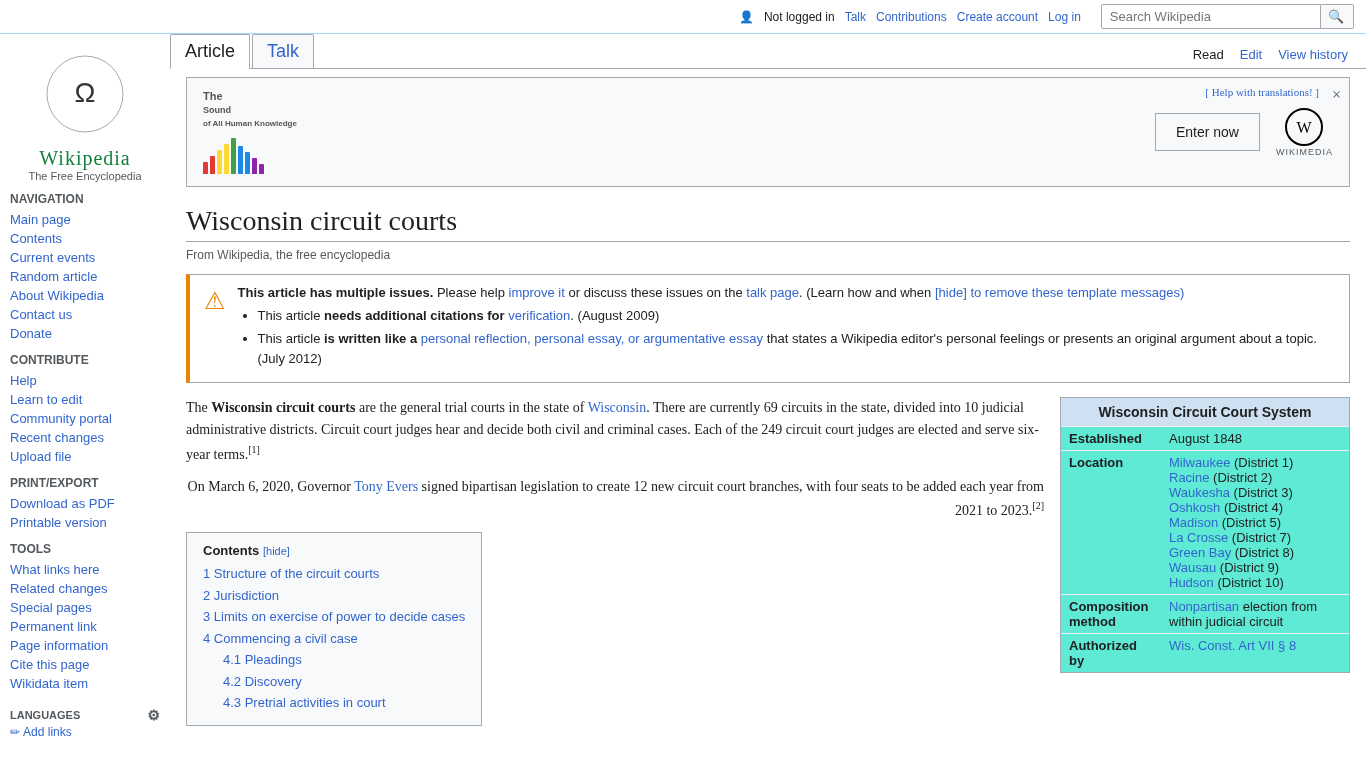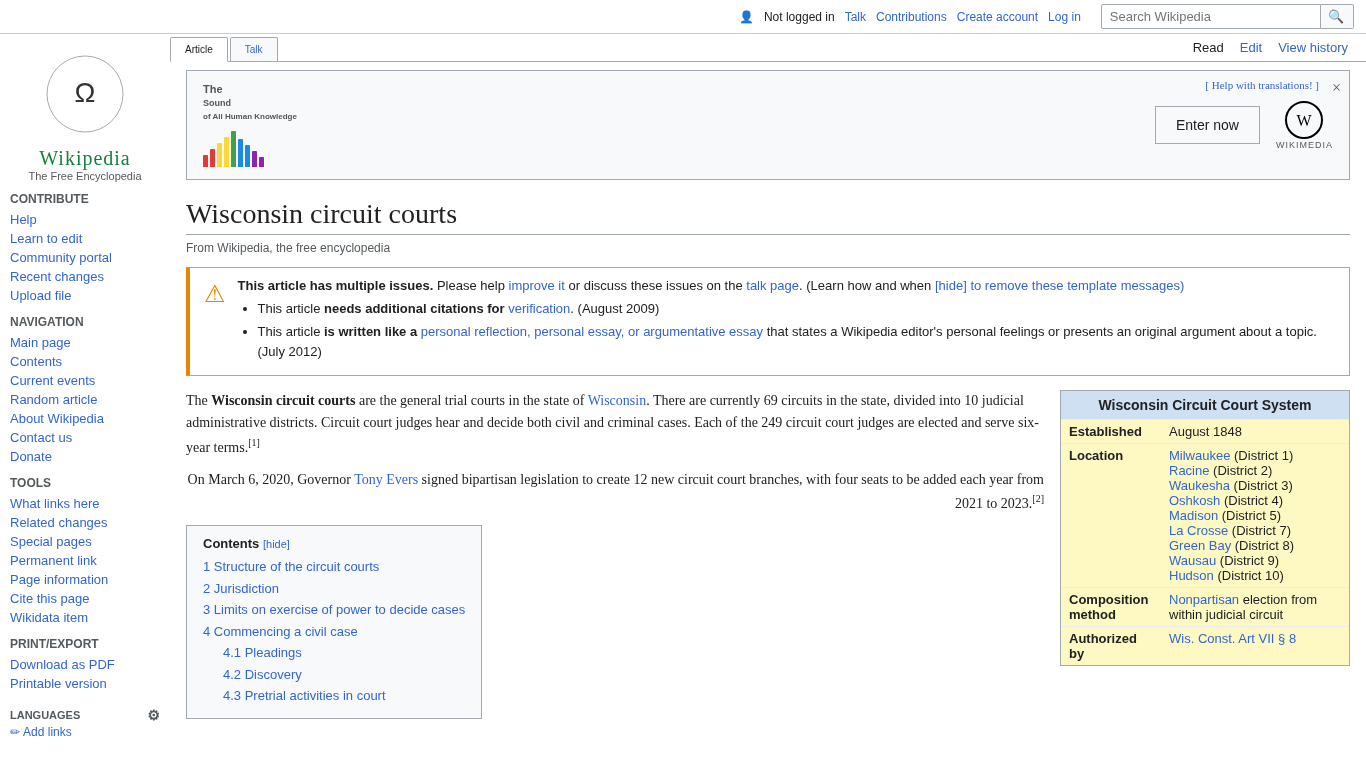--- a/index.html
+++ b/index.html
@@ -95,21 +95,21 @@
     .tab-left { display: flex; }
     .tab {
       padding: 6px 14px;
       border: 1px solid #a2a9b1;
       border-bottom: none;
       margin-right: 2px;
       cursor: pointer;
       background: #f8f9fa;
       color: #3366cc;
       border-radius: 2px 2px 0 0;
-      font-size: 10px;
+      font-size: 18px;
     }
     .tab.active {
       background: #fff;
       color: #202122;
       border-bottom: 1px solid #fff;
       margin-bottom: -1px;
       z-index: 1;
       position: relative;
     }
     .tab-right {
@@ -217,21 +217,21 @@
     }
     .issues-content { flex: 1; }
     .issues-title { font-weight: bold; }
     .issues-box ul { margin: 6px 0 0 20px; }
     .issues-box li { margin-bottom: 4px; line-height: 1.5; }
 
     
     .infobox {
       float: right;
       border: 1px solid #a2a9b1;
-      background: #fef9c3;
+      background: #5eead4;
       width: 290px;
       margin: 0 0 10px 16px;
       font-size: 13px;
       font-family: sans-serif;
     }
     .infobox-title {
       background: #cee0f2;
       text-align: center;
       font-weight: bold;
       padding: 6px;
@@ -309,54 +309,54 @@
 
         <text x="40" y="48" text-anchor="middle" font-size="28" fill="#333">Ω</text>
       </svg>
     </div>
     <div class="wiki-logo-text">
       <div class="wiki-logo-title">Wikipedia</div>
       <div class="wiki-logo-sub">The Free Encyclopedia</div>
     </div>
 
     <div class="sidebar-section">
-      <div class="sidebar-section-title">Contribute</div>
-      <a class="sidebar-item">Help</a>
-      <a class="sidebar-item">Learn to edit</a>
-      <a class="sidebar-item">Community portal</a>
-      <a class="sidebar-item">Recent changes</a>
-      <a class="sidebar-item">Upload file</a>
-    </div>
-
-    <div class="sidebar-section">
       <div class="sidebar-section-title">Navigation</div>
       <a class="sidebar-item">Main page</a>
       <a class="sidebar-item">Contents</a>
       <a class="sidebar-item">Current events</a>
       <a class="sidebar-item">Random article</a>
       <a class="sidebar-item">About Wikipedia</a>
       <a class="sidebar-item">Contact us</a>
       <a class="sidebar-item">Donate</a>
+    </div>
+
+    <div class="sidebar-section">
+      <div class="sidebar-section-title">Contribute</div>
+      <a class="sidebar-item">Help</a>
+      <a class="sidebar-item">Learn to edit</a>
+      <a class="sidebar-item">Community portal</a>
+      <a class="sidebar-item">Recent changes</a>
+      <a class="sidebar-item">Upload file</a>
+    </div>
+
+    <div class="sidebar-section">
+      <div class="sidebar-section-title">Print/export</div>
+      <a class="sidebar-item">Download as PDF</a>
+      <a class="sidebar-item">Printable version</a>
     </div>
 
     <div class="sidebar-section">
       <div class="sidebar-section-title">Tools</div>
       <a class="sidebar-item">What links here</a>
       <a class="sidebar-item">Related changes</a>
       <a class="sidebar-item">Special pages</a>
       <a class="sidebar-item">Permanent link</a>
       <a class="sidebar-item">Page information</a>
       <a class="sidebar-item">Cite this page</a>
       <a class="sidebar-item">Wikidata item</a>
-    </div>
-
-    <div class="sidebar-section">
-      <div class="sidebar-section-title">Print/export</div>
-      <a class="sidebar-item">Download as PDF</a>
-      <a class="sidebar-item">Printable version</a>
     </div>
 
     <div class="languages-section">
       <div class="languages-header">
         <span>Languages</span>
         <span class="gear-icon">⚙</span>
       </div>
       <a class="add-links">
         <span>✏</span>
         <span>Add links</span>

